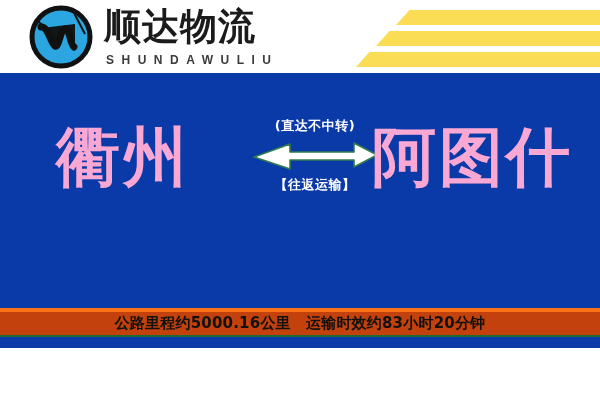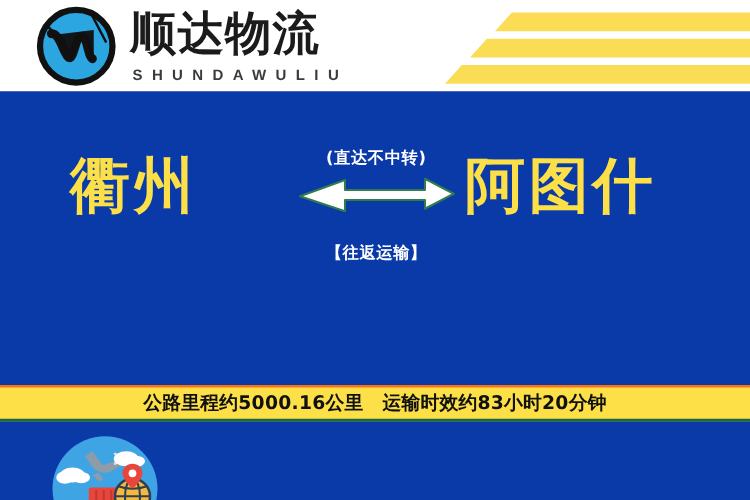--- a/index.html
+++ b/index.html
@@ -6,21 +6,21 @@
     margin: 0;
     padding: 0;
     background: #ffffff;
   }
   body {
     font-family: "Liberation Sans", "DejaVu Sans", sans-serif;
   }
   .banner {
     position: relative;
     width: 600px;
-    height: 400px;
+    height: 348px;
     overflow: hidden;
     background: #ffffff;
   }
 
   
   .header {
     position: absolute;
     left: 0; top: 0;
     width: 600px;
     height: 73px;
@@ -95,34 +95,34 @@
   .route {
     position: absolute;
     left: 0; top: 38px;
     width: 600px;
     height: 120px;
   }
   .city {
     position: absolute;
     top: 14px;
     font-family: "DejaVu Sans", "Liberation Sans", sans-serif;
-    font-size: 48px;
-    font-weight: bold;
-    color: #fde047;
+    font-size: 64px;
+    font-weight: bold;
+    color: #f9a8d4;
     letter-spacing: 3px;
     line-height: 1;
     white-space: nowrap;
     text-align: center;
   }
   .city-origin { left: 56px; }
   .city-dest  { left: 372px; }
 
   .route-mid {
     position: absolute;
-    left: 236px; top: 0;
+    left: 250px; top: 0;
     width: 130px;
     height: 120px;
     display: flex;
     flex-direction: column;
     align-items: center;
     justify-content: flex-start;
   }
   .mid-top, .mid-bottom {
     font-family: "DejaVu Sans", "Liberation Sans", sans-serif;
     font-size: 13px;
@@ -130,30 +130,30 @@
     color: #ffffff;
     letter-spacing: 0.5px;
     white-space: nowrap;
   }
   .mid-top { margin-top: 6px; }
   .arrow-wrap {
     width: 130px;
     height: 34px;
     margin-top: 6px;
   }
-  .mid-bottom { margin-top: 18px; }
+  .mid-bottom { margin-top: 1px; }
 
   
   .info-bar {
     position: absolute;
     left: 0; top: 235px;
     width: 600px;
     height: 29px;
-    background: #fde047;
-    border-top: 2px solid #f97316;
+    background: #c2410c;
+    border-top: 4px solid #f97316;
     border-bottom: 2px solid #1d6b33;
     box-sizing: border-box;
     display: flex;
     align-items: center;
     justify-content: center;
   }
   .info-text {
     font-family: "DejaVu Sans", "Liberation Sans", sans-serif;
     font-size: 15px;
     font-weight: bold;

